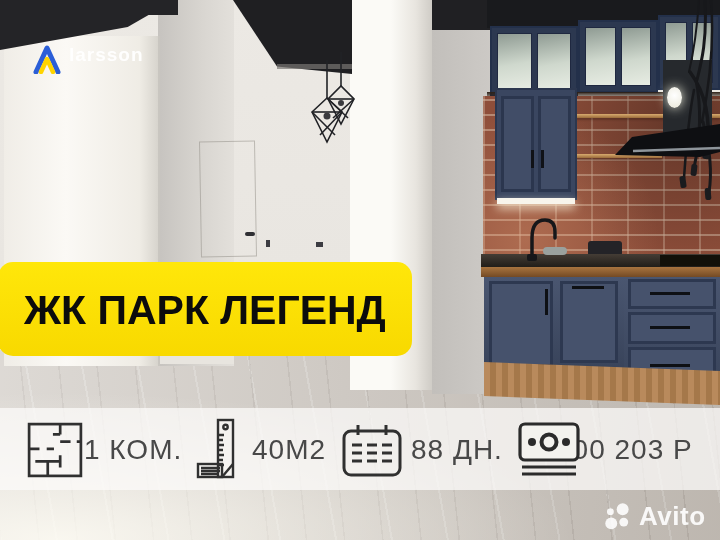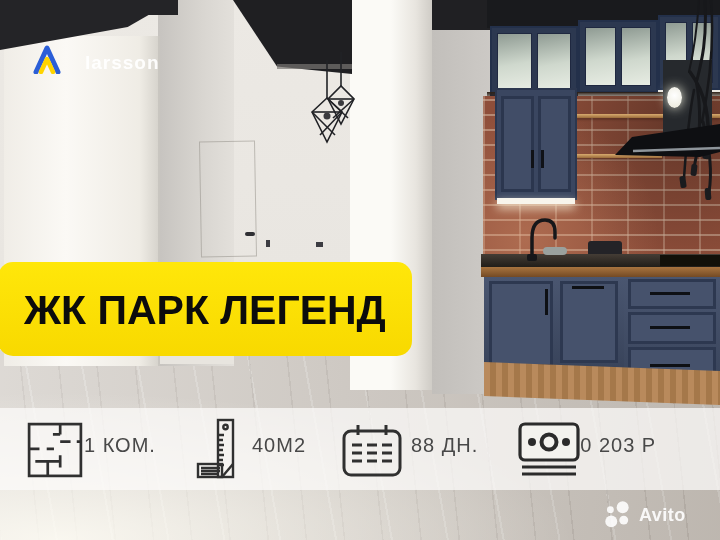--- a/index.html
+++ b/index.html
@@ -95,28 +95,28 @@
   .toe-kick{left:484px;top:362px;width:236px;height:34px;
     background:repeating-linear-gradient(90deg,#b98a5c 0 6px,#a5784a 6px 12px);
     transform:skewY(2.2deg);transform-origin:left top;}
 
   
   .banner{left:-2px;top:262px;width:414px;height:94px;border-radius:15px;
     background:linear-gradient(180deg,#ffe70a,#f8d900);}
   .banner-title{position:absolute;left:26px;top:0;height:94px;line-height:96px;
     font-size:41px;font-weight:700;letter-spacing:0px;color:#0c0c0c;white-space:nowrap;}
   .infobar{left:0;top:408px;width:720px;height:82px;background:rgba(252,251,249,.74);}
-  .ib-label{position:absolute;top:26px;font-size:20px;color:#484848;letter-spacing:1px;white-space:nowrap;}
+  .ib-label{position:absolute;top:26px;font-size:28px;color:#484848;letter-spacing:1px;white-space:nowrap;}
   .ib-icon{position:absolute;}
   .lbl1{left:84px;} .lbl2{left:252px;} .lbl3{left:411px;} .lbl4{left:556px;z-index:1;}
   .ic1{left:26px;top:13px;} .ic2{left:196px;top:9px;} .ic3{left:340px;top:15px;}
   .ic4{left:518px;top:12px;z-index:2;}
   .watermark{left:604px;top:501px;display:flex;align-items:center;gap:3px;}
-  .wm-text{font-size:18px;font-weight:700;color:rgba(255,255,255,.9);letter-spacing:.5px;}
-  .brand{left:32px;top:44px;display:flex;align-items:flex-end;gap:23px;}
+  .wm-text{font-size:26px;font-weight:700;color:rgba(255,255,255,.9);letter-spacing:.5px;}
+  .brand{left:32px;top:44px;display:flex;align-items:flex-start;gap:7px;}
   .brand-text{font-size:19px;font-weight:700;color:rgba(255,255,255,.93);letter-spacing:1px;}
 </style>
 </head>
 <body>
 
 <div class="stage">
 
   <div class="abs wall-base"></div>
   <div class="abs floor"></div>
   <div class="abs wall-left-gray"></div>

